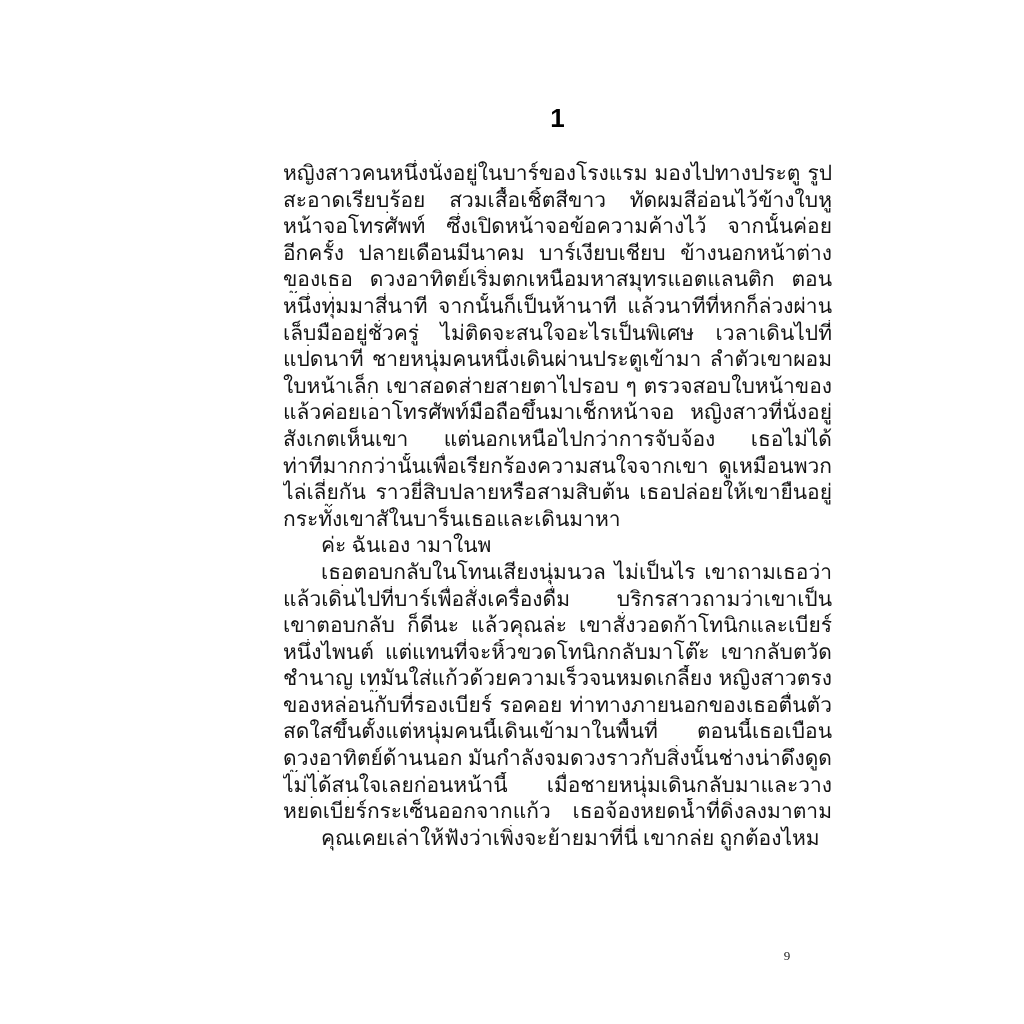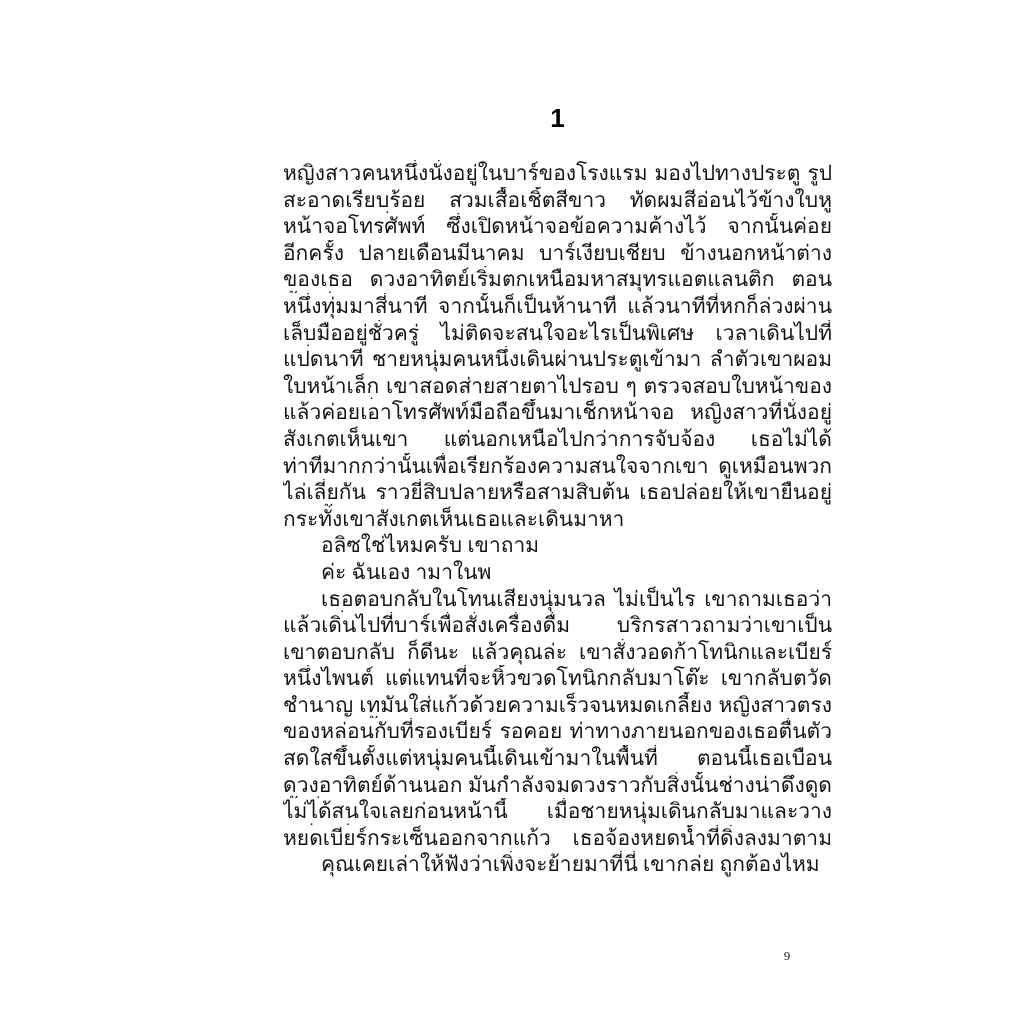--- a/index.html
+++ b/index.html
@@ -81,24 +81,21 @@
         <div class="line">อีกครั้ง ปลายเดือนมีนาคม บาร์เงียบเชียบ ข้างนอกหน้าต่างทางด้านขวา</div>
         <div class="line">ของเธอ ดวงอาทิตย์เริ่มตกเหนือมหาสมุทรแอตแลนติก ตอนนั้นเพิ่งเลย</div>
         <div class="line">หนึ่งทุ่มมาสี่นาที จากนั้นก็เป็นห้านาที แล้วนาทีที่หกก็ล่วงผ่าน เธอสำรวจ</div>
         <div class="line">เล็บมืออยู่ชั่วครู่ ไม่ติดจะสนใจอะไรเป็นพิเศษ เวลาเดินไปที่หนึ่งทุ่ม</div>
         <div class="line">แปดนาที ชายหนุ่มคนหนึ่งเดินผ่านประตูเข้ามา ลำตัวเขาผอมบาง ผมสีเข้ม</div>
         <div class="line">ใบหน้าเล็ก เขาสอดส่ายสายตาไปรอบ ๆ ตรวจสอบใบหน้าของลูกค้าคนอื่น</div>
         <div class="line">แล้วค่อยเอาโทรศัพท์มือถือขึ้นมาเช็กหน้าจอ หญิงสาวที่นั่งอยู่ริมหน้าต่าง</div>
         <div class="line">สังเกตเห็นเขา แต่นอกเหนือไปกว่าการจับจ้อง เธอไม่ได้พยายามแสดง</div>
         <div class="line">ท่าทีมากกว่านั้นเพื่อเรียกร้องความสนใจจากเขา ดูเหมือนพวกเขาจะอายุ</div>
         <div class="line">ไล่เลี่ยกัน ราวยี่สิบปลายหรือสามสิบต้น เธอปล่อยให้เขายืนอยู่ตรงนั้น</div>
-        <div class="line last">กระทั่งเขาสังเกตเห็นเธอและเดินมาหา</div>
-      </div>
-      <div class="para indent">
-        <div class="line last">อลิซใช่ไหมครับ เขาถาม</div>
+        <div class="line last">กระทั่งเขาสัในบาร็นเธอและเดินมาหา</div>
       </div>
       <div class="para indent">
         <div class="line last">ค่ะ ฉันเอง ามาในพ</div>
       </div>
       <div class="para indent">
         <div class="line">เธอตอบกลับในโทนเสียงนุ่มนวล ไม่เป็นไร เขาถามเธอว่าอยากดื่มอะไร</div>
         <div class="line">แล้วเดินไปที่บาร์เพื่อสั่งเครื่องดื่ม บริกรสาวถามว่าเขาเป็นอย่างไรบ้าง</div>
         <div class="line">เขาตอบกลับ ก็ดีนะ แล้วคุณล่ะ เขาสั่งวอดก้าโทนิกและเบียร์ลาเกอร์</div>
         <div class="line">หนึ่งไพนต์ แต่แทนที่จะหิ้วขวดโทนิกกลับมาโต๊ะ เขากลับตวัดข้อมืออย่าง</div>
         <div class="line">ชำนาญ เทมันใส่แก้วด้วยความเร็วจนหมดเกลี้ยง หญิงสาวตรงโต๊ะเคาะนิ้ว</div>

